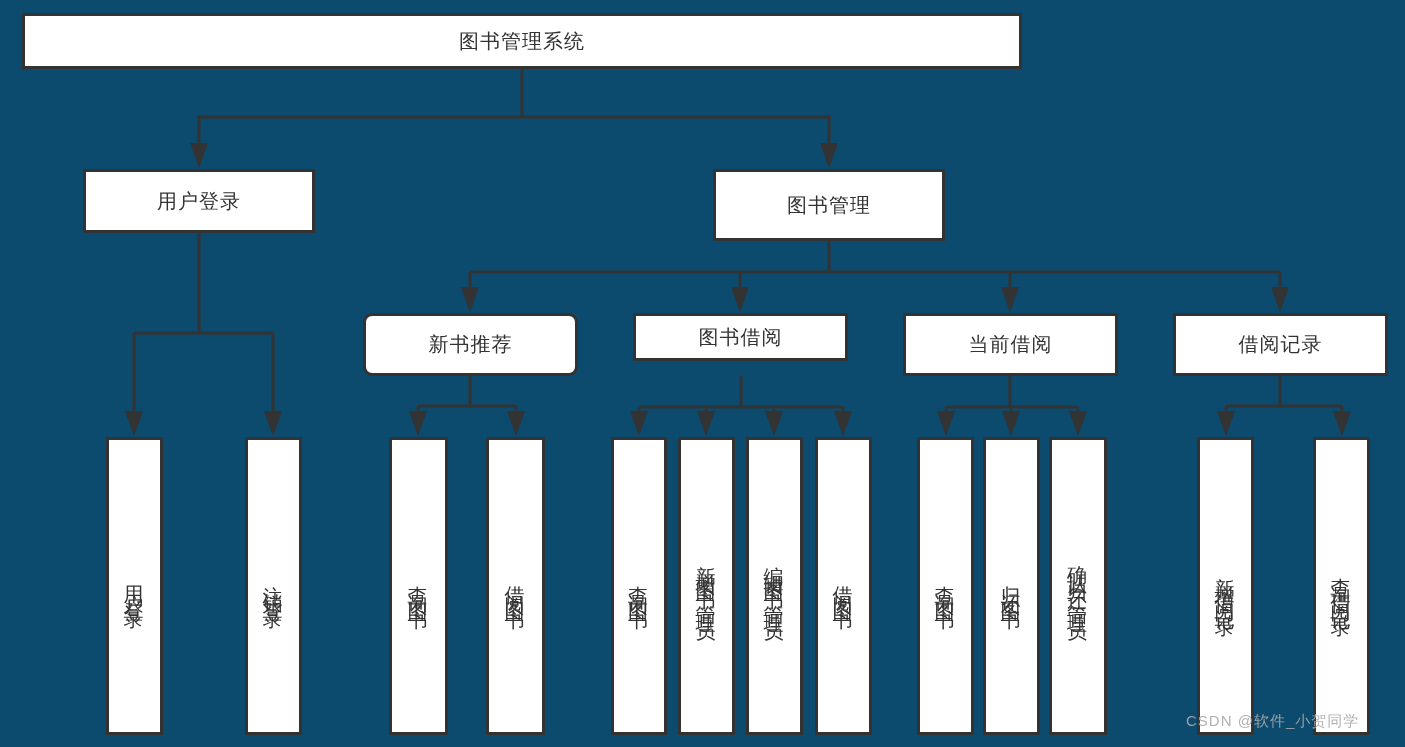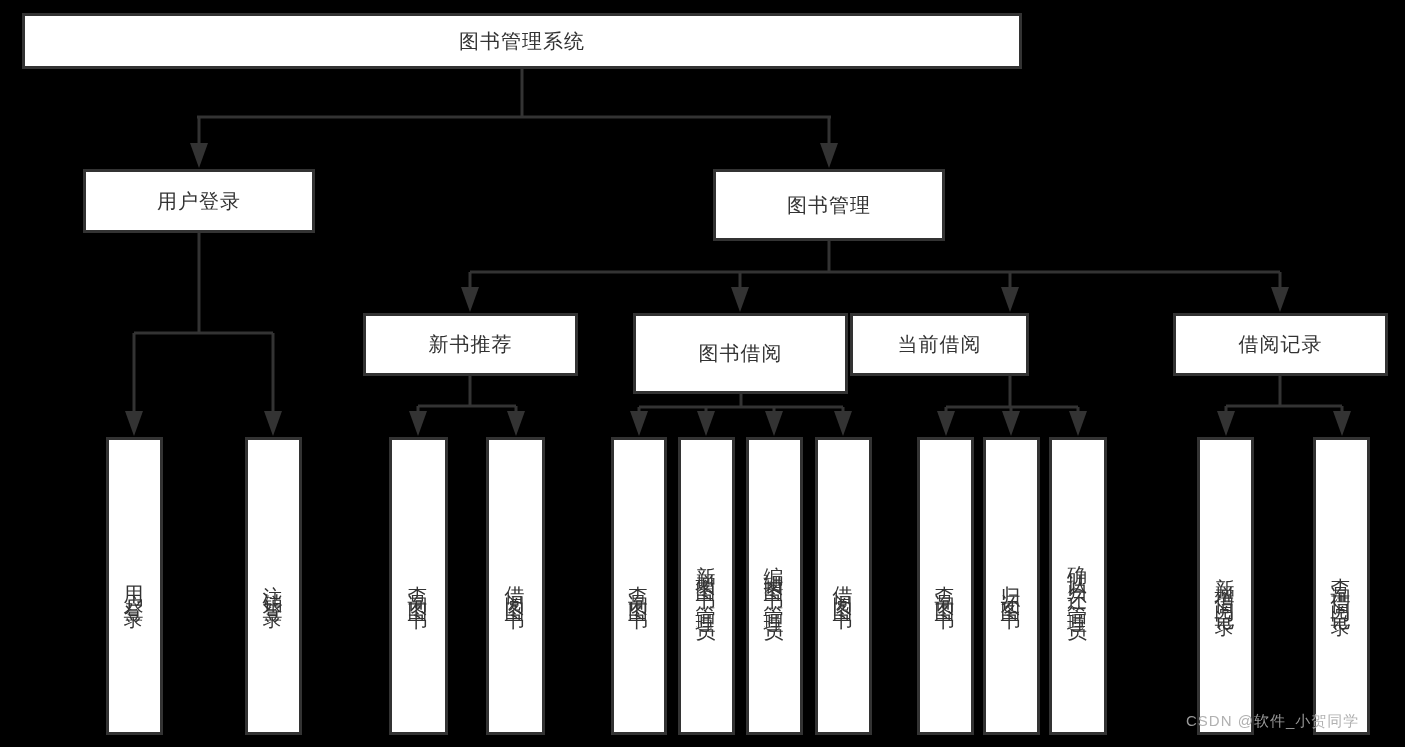--- a/index.html
+++ b/index.html
@@ -1,20 +1,20 @@
 <!DOCTYPE html>
 <html><head>
 <meta charset="utf-8">
 <style>
   html, body { margin: 0; padding: 0; background: #ffffff; }
   .canvas {
     position: relative;
     width: 1405px;
     height: 747px;
-    background: #000000;
+    background: #0c4a6e;
     font-family: "Liberation Sans", "DejaVu Sans", sans-serif;
     color: #333333;
     overflow: hidden;
   }
   .connectors {
     position: absolute;
     left: 0; top: 0;
     width: 1405px; height: 747px;
   }
   .node {
@@ -83,23 +83,23 @@
       <polygon points="1226,436 1217,411 1235,411"></polygon>
       <polygon points="1342,436 1333,411 1351,411"></polygon>
     </g>
   </svg>
 
   <div class="node" style="left:22px; top:13px; width:1000px; height:56px;">图书管理系统</div>
 
   <div class="node" style="left:83px; top:169px; width:232px; height:64px;">用户登录</div>
   <div class="node" style="left:713px; top:169px; width:232px; height:72px;">图书管理</div>
 
-  <div class="node" style="left:363px; top:313px; width:215px; height:63px;">新书推荐</div>
-  <div class="node" style="left:633px; top:313px; width:215px; height:81px;">图书借阅</div>
-  <div class="node" style="left:850px; top:313px; width:179px; height:63px;">当前借阅</div>
+  <div class="node" style="left:363px; top:313px; width:215px; height:63px;border-radius:9px;">新书推荐</div>
+  <div class="node" style="left:633px; top:313px; width:215px; height:48px;">图书借阅</div>
+  <div class="node" style="left:903px; top:313px; width:215px; height:63px;">当前借阅</div>
   <div class="node" style="left:1173px; top:313px; width:215px; height:63px;">借阅记录</div>
 
   <div class="node vnode" style="left:106px; top:437px; width:57px; height:298px;">
     <span>用户登录</span>
   </div>
   <div class="node vnode" style="left:245px; top:437px; width:57px; height:298px;">
     <span>注销登录</span>
   </div>
 
   <div class="node vnode" style="left:389px; top:437px; width:59px; height:298px;">

